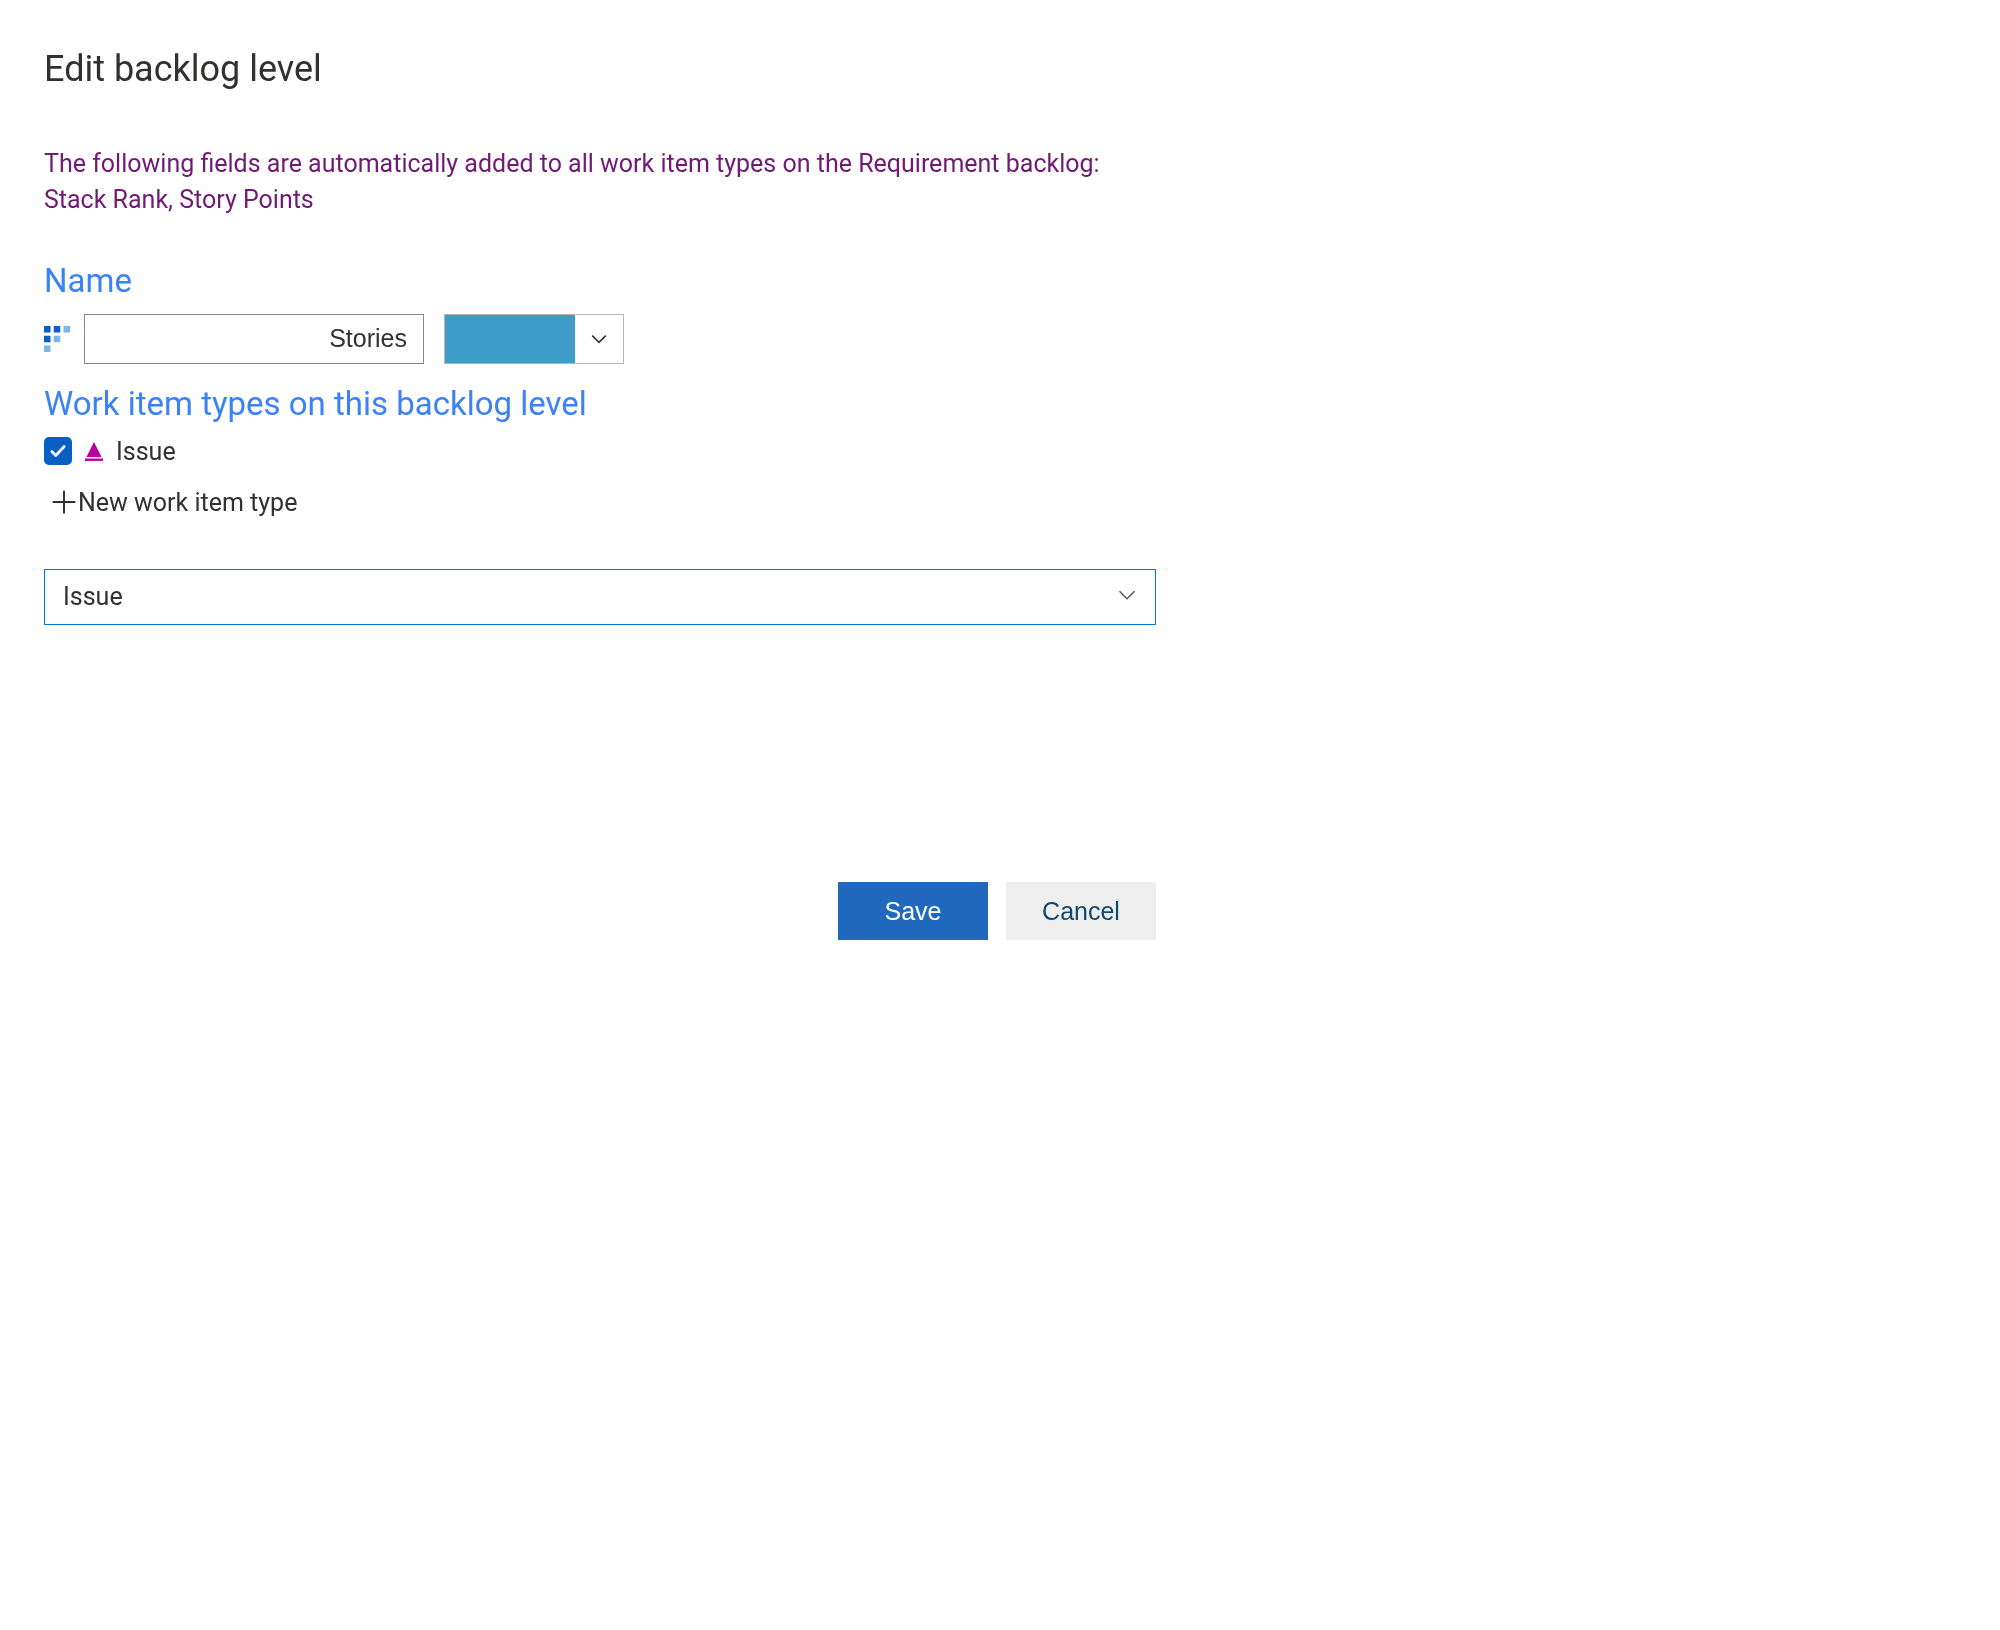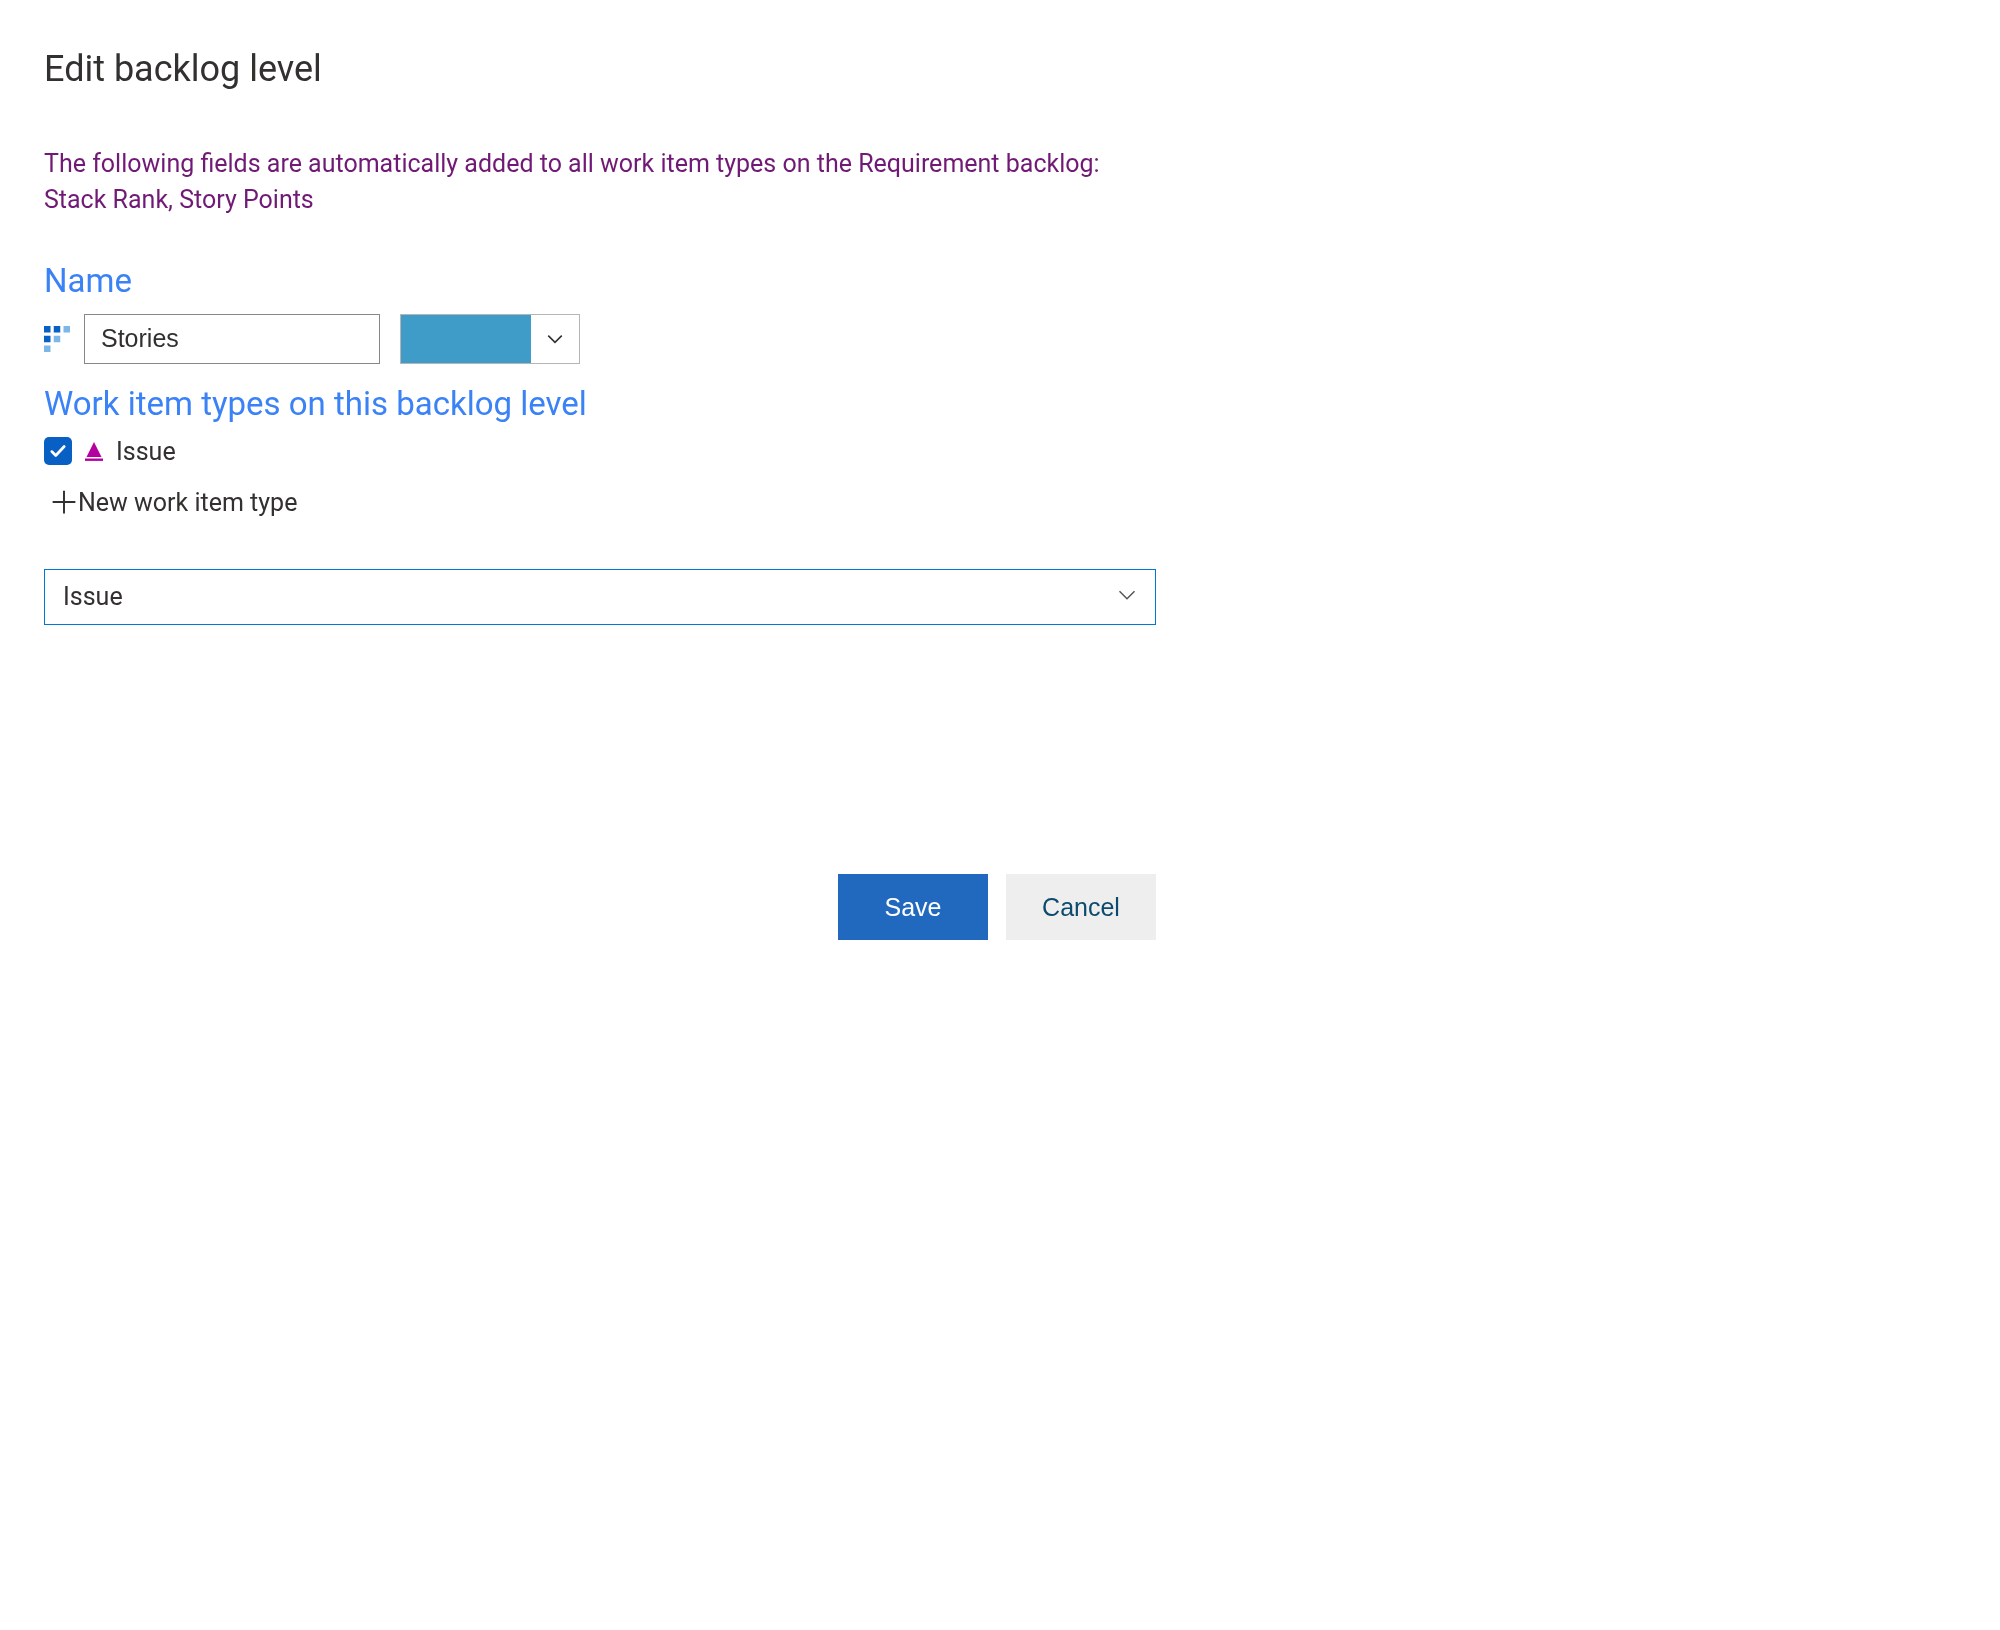--- a/index.html
+++ b/index.html
@@ -40,28 +40,29 @@
     align-items: center;
     gap: 14px;
     margin-bottom: 20px;
   }
   .backlog-icon {
     width: 26px;
     height: 26px;
     flex-shrink: 0;
   }
   .name-input {
-    width: 296px;
+    width: 340px;
     height: 50px;
     border: 1px solid #8a8886;
     font-size: 25px;
     padding: 0 16px;
     background: #fff;
     color: #323130;
     outline: none;
+    text-align: right;
   }
   .color-picker {
     display: flex;
     align-items: center;
     height: 50px;
     border: 1px solid #b5b5b5;
     margin-left: 6px;
     cursor: pointer;
   }
   .color-swatch {
@@ -149,21 +150,21 @@
 
   .footer {
     position: absolute;
     right: 44px;
     bottom: 40px;
     display: flex;
     gap: 18px;
   }
   .btn {
     min-width: 150px;
-    height: 66px;
+    height: 58px;
     display: flex;
     align-items: center;
     justify-content: center;
     font-size: 25px;
     cursor: pointer;
     border: none;
   }
   .btn-primary {
     background: #2169BE;
     color: #ffffff;

